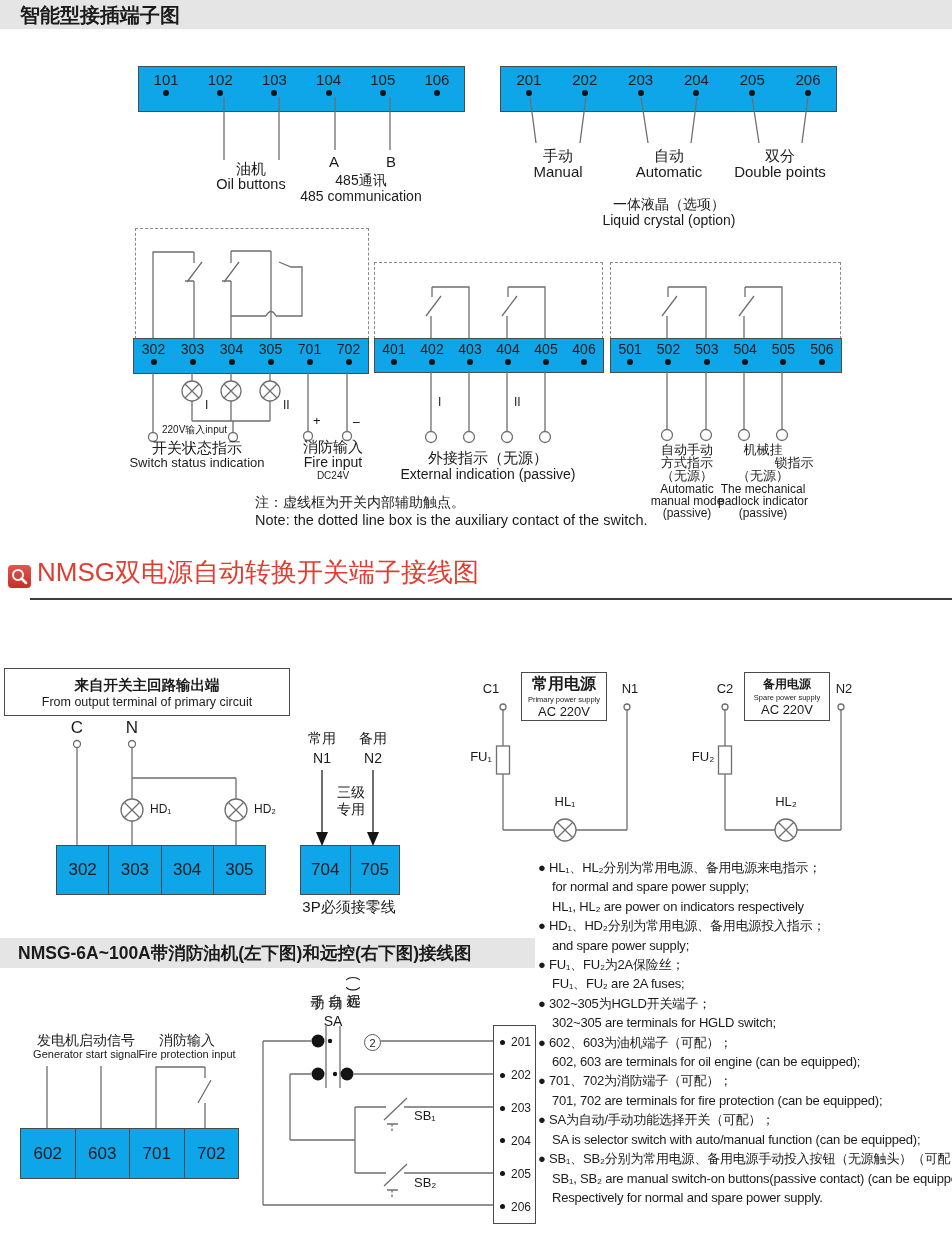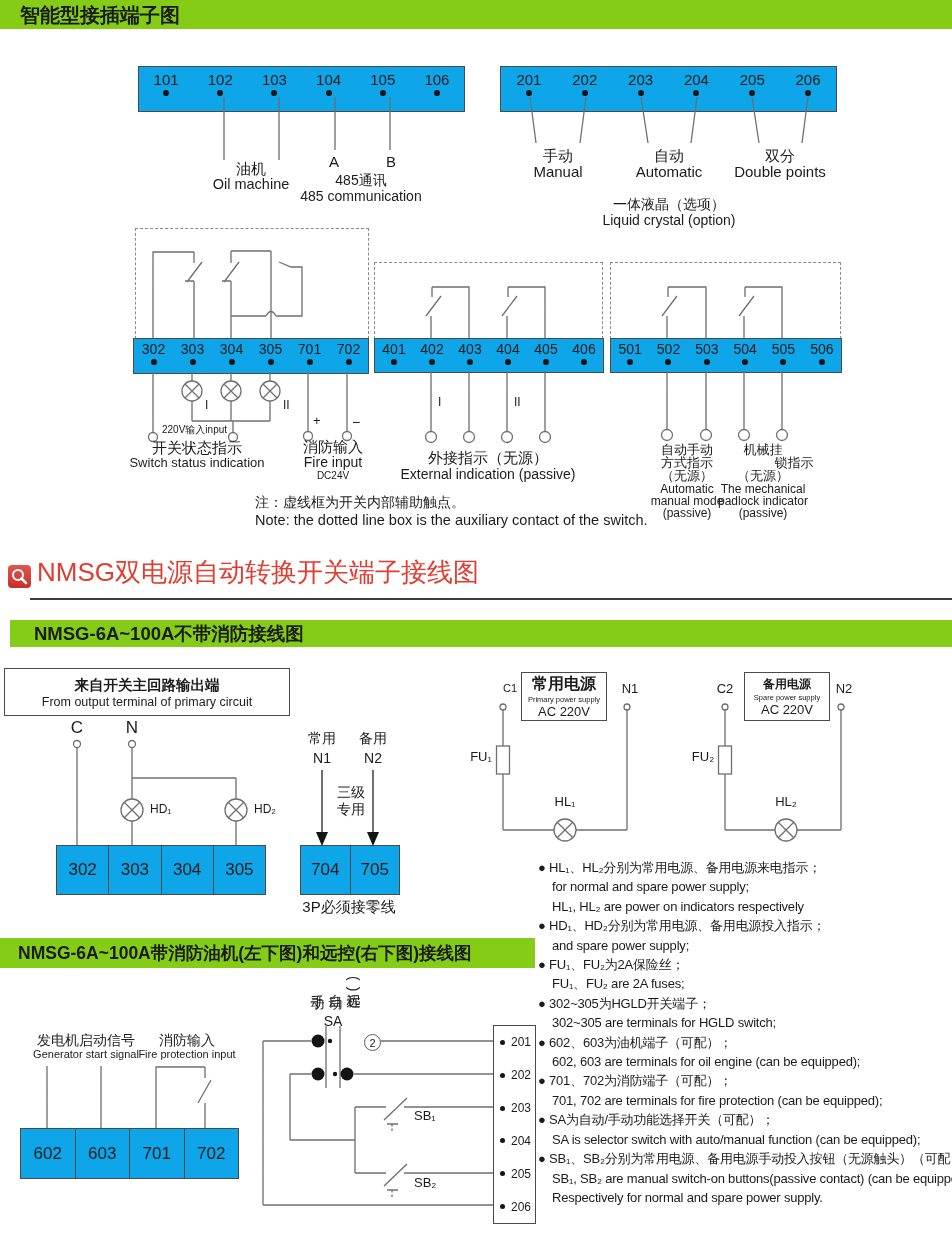--- a/index.html
+++ b/index.html
@@ -1,18 +1,18 @@
 <!DOCTYPE html>
 <html><head>
 <meta charset="utf-8">
 <style>
   body{margin:0}
   .page{position:relative;width:952px;height:1235px;background:#fff;overflow:hidden;
         font-family:"Liberation Sans","DejaVu Sans",sans-serif;color:#1b1b1b}
-  .band{position:absolute;background:#84cc16}
+  .band{position:absolute;background:#e5e5e5}
   .lbl{position:absolute;white-space:nowrap;line-height:1.15}
   .ctr{transform:translateX(-50%);text-align:center}
   .b{font-weight:bold}
   .dashedbox{position:absolute;border:1px dashed #8a8a8a;border-bottom:none;z-index:0}
   .strip{position:absolute;border:1.5px solid #4a4a4a;display:flex;background:#0ea5e9;z-index:1}
   .strip .cell{flex:1;display:flex;flex-direction:column;align-items:center;padding-top:4px}
   .strip .cnum{font-size:15px}
   .strip.sm .cell{padding-top:2px}
   .strip.sm .cnum{font-size:14px}
   .cdot{width:6px;height:6px;border-radius:50%;background:#141414;margin-top:2px}
@@ -41,23 +41,20 @@
   .tb-dot{width:5px;height:5px;background:#141414;border-radius:50%}
 </style>
 </head>
 <body>
 
 <div class="page">
 
   <div class="band" style="left:0;top:2;width:952px;height:29px">
     <div class="lbl b" style="left:20px;top:4px;font-size:20px">智能型接插端子图</div>
   </div>
-  <div class="band" style="left:10px;top:620px;width:942px;height:27px">
-    <div class="lbl b" style="left:24px;top:3px;font-size:18.5px">NMSG-6A~100A不带消防接线图</div>
-  </div>
   <div class="band" style="left:0;top:938px;width:535px;height:30px">
     <div class="lbl b" style="left:18px;top:5px;font-size:17.5px">NMSG-6A~100A带消防油机(左下图)和远控(右下图)接线图</div>
   </div>
 
   <div class="dashedbox" style="left:135px;top:228px;width:232px;height:110px"></div>
   <div class="dashedbox" style="left:374px;top:262px;width:227px;height:76px"></div>
   <div class="dashedbox" style="left:610px;top:262px;width:229px;height:76px"></div>
 
   <div class="strip" style="left:138px;top:66px;width:325px;height:44px">
     <div class="cell">
@@ -351,21 +348,21 @@
         <circle cx="330" cy="1041" r="2.2"></circle>
       <circle cx="318" cy="1074" r="6.5"></circle>
         <circle cx="335" cy="1074" r="2.2"></circle>
       <circle cx="347" cy="1074" r="6.5"></circle>
     </g>
   </svg>
 
   <div class="labels">
 
     <div class="lbl ctr" style="left:251px;top:160px;font-size:15px">油机</div>
-    <div class="lbl ctr" style="left:251px;top:176px;font-size:14.5px">Oil machine</div>
+    <div class="lbl ctr" style="left:251px;top:176px;font-size:14.5px">Oil buttons</div>
     <div class="lbl ctr" style="left:334px;top:153px;font-size:15px">A</div>
     <div class="lbl ctr" style="left:391px;top:153px;font-size:15px">B</div>
     <div class="lbl ctr" style="left:361px;top:172px;font-size:14px">485通讯</div>
     <div class="lbl ctr" style="left:361px;top:188px;font-size:14px">485 communication</div>
 
     <div class="lbl ctr" style="left:558px;top:147px;font-size:15px">手动</div>
     <div class="lbl ctr" style="left:558px;top:163px;font-size:15px">Manual</div>
     <div class="lbl ctr" style="left:669px;top:147px;font-size:15px">自动</div>
     <div class="lbl ctr" style="left:669px;top:163px;font-size:15px">Automatic</div>
     <div class="lbl ctr" style="left:780px;top:147px;font-size:15px">双分</div>
@@ -409,21 +406,21 @@
     <div class="lbl ctr" style="left:132px;top:718px;font-size:17px">N</div>
     <div class="lbl" style="left:150px;top:803px;font-size:12px">HD₁</div>
     <div class="lbl" style="left:254px;top:803px;font-size:12px">HD₂</div>
     <div class="lbl ctr" style="left:322px;top:730px;font-size:14px">常用</div>
     <div class="lbl ctr" style="left:322px;top:750px;font-size:14px">N1</div>
     <div class="lbl ctr" style="left:373px;top:730px;font-size:14px">备用</div>
     <div class="lbl ctr" style="left:373px;top:750px;font-size:14px">N2</div>
     <div class="lbl ctr" style="left:351px;top:784px;font-size:14px">三级</div>
     <div class="lbl ctr" style="left:351px;top:801px;font-size:14px">专用</div>
     <div class="lbl ctr" style="left:349px;top:898px;font-size:15px">3P必须接零线</div>
-    <div class="lbl ctr" style="left:510px;top:682px;font-size:11px">C1</div>
+    <div class="lbl ctr" style="left:491px;top:682px;font-size:13px">C1</div>
     <div class="lbl ctr" style="left:630px;top:682px;font-size:13px">N1</div>
     <div class="lbl ctr" style="left:481px;top:750px;font-size:13px">FU₁</div>
     <div class="lbl ctr" style="left:565px;top:795px;font-size:13px">HL₁</div>
     <div class="lbl ctr" style="left:725px;top:682px;font-size:13px">C2</div>
     <div class="lbl ctr" style="left:844px;top:682px;font-size:13px">N2</div>
     <div class="lbl ctr" style="left:703px;top:750px;font-size:13px">FU₂</div>
     <div class="lbl ctr" style="left:786px;top:795px;font-size:13px">HL₂</div>
 
     <div class="lbl ctr" style="left:86px;top:1032px;font-size:14px">发电机启动信号</div>
     <div class="lbl ctr" style="left:86px;top:1048px;font-size:11px">Generator start signal</div>

